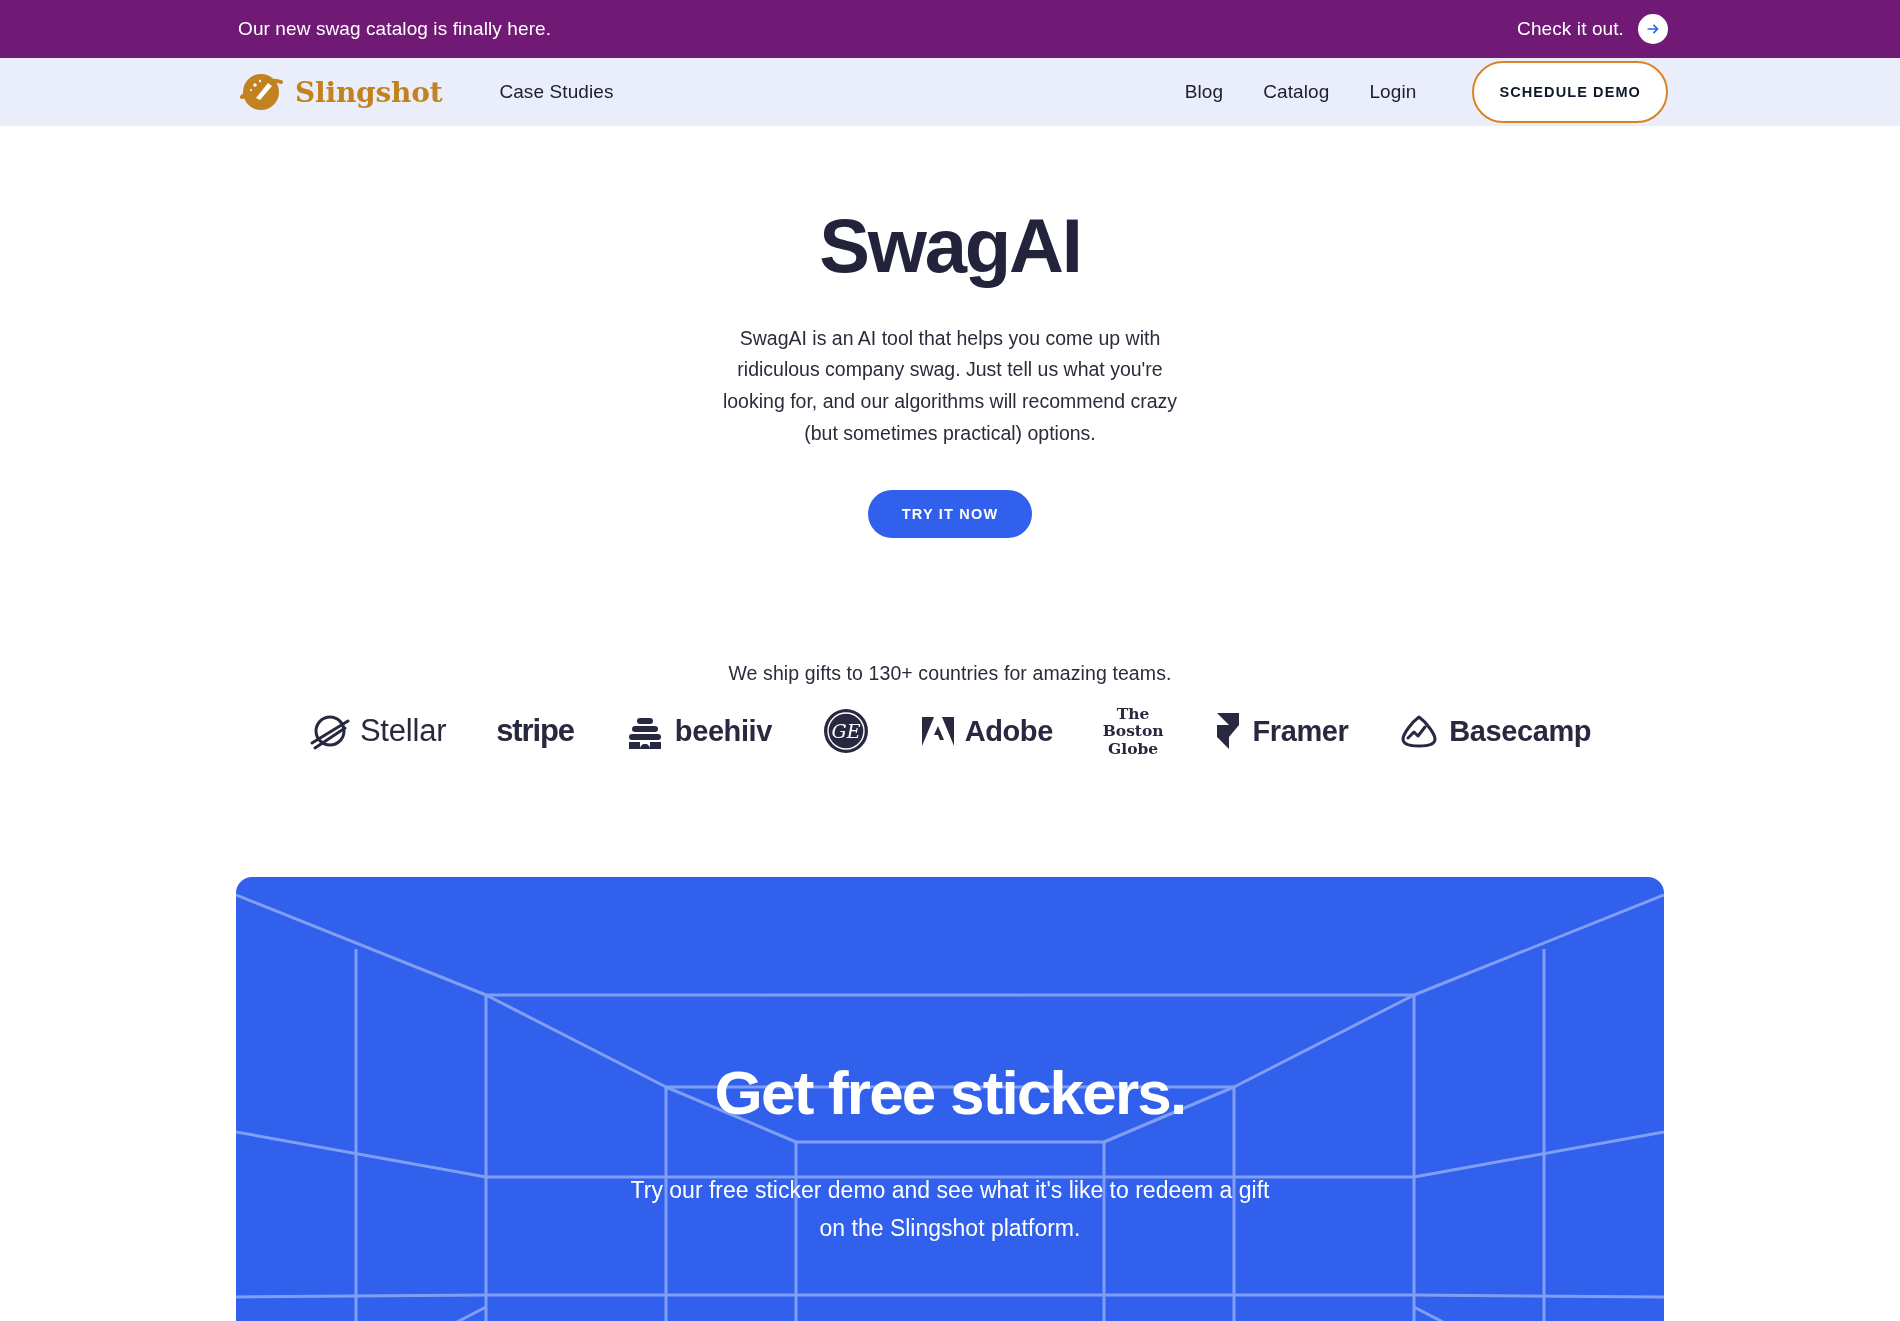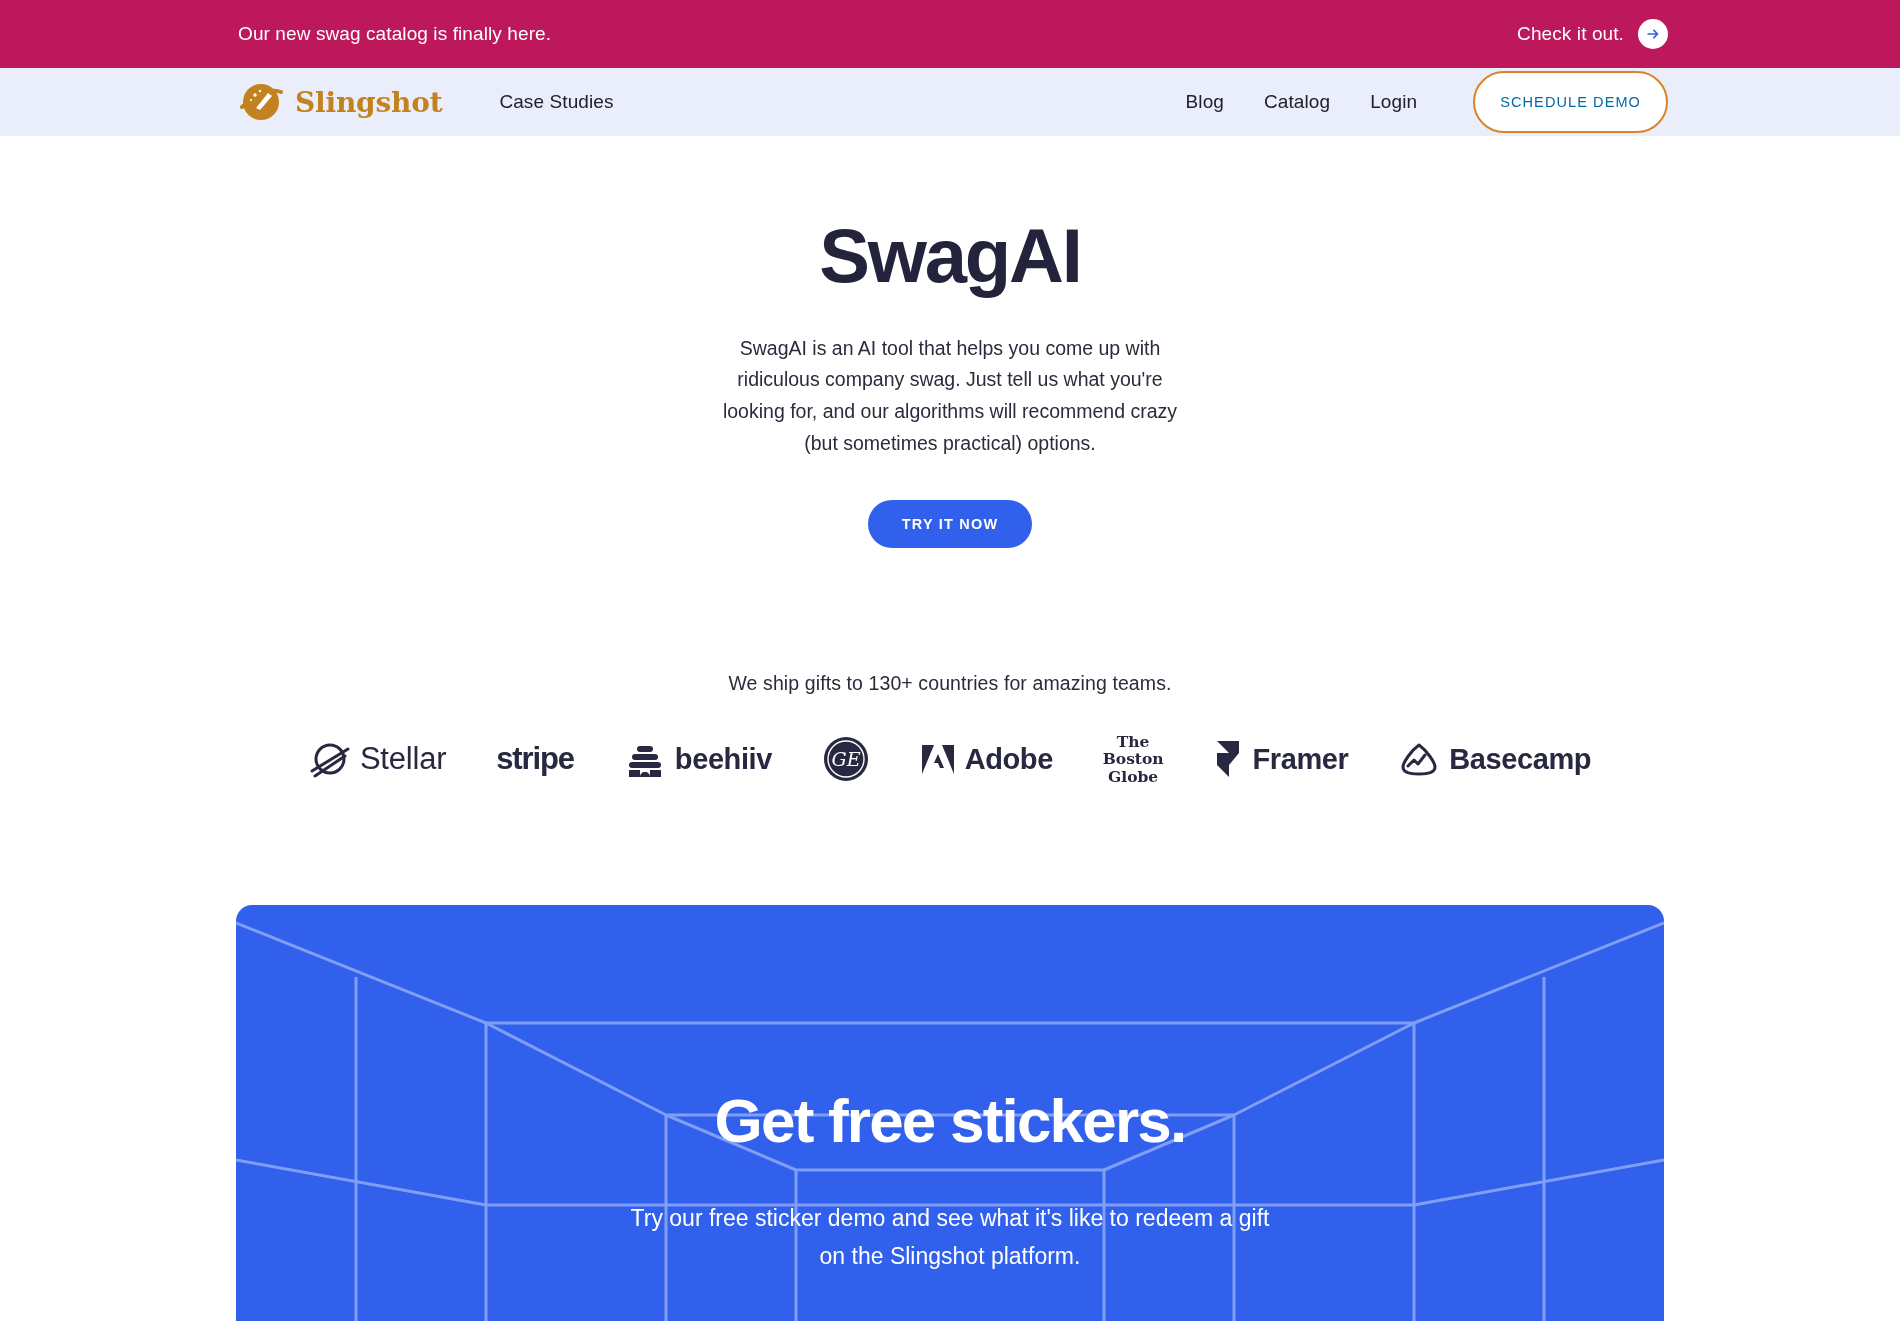--- a/index.html
+++ b/index.html
@@ -7,22 +7,22 @@
     width: 1900px;
     height: 1321px;
     overflow: hidden;
     background: #ffffff;
     font-family: "Liberation Sans", sans-serif;
     -webkit-font-smoothing: antialiased;
   }
 
   
   .announce {
-    height: 68px;
-    background: #be185d;
+    height: 58px;
+    background: #701a75;
     display: flex;
     align-items: center;
     justify-content: space-between;
     padding: 0 232px 0 238px;
     color: #ffffff;
   }
   .announce-text {
     font-size: 19px;
     letter-spacing: .1px;
     color: #ffffff;
@@ -80,25 +80,25 @@
   .spacer { flex: 1 1 auto; }
   .nav-right {
     display: flex;
     align-items: center;
     gap: 40px;
   }
   .btn-demo {
     margin-left: 16px;
     border: 2px solid #db8227;
     background: #ffffff;
-    color: #0369a1;
+    color: #0f172a;
     border-radius: 40px;
     padding: 21px 25px;
     font-size: 14.5px;
-    font-weight: 400;
+    font-weight: 700;
     letter-spacing: 1.1px;
     cursor: pointer;
     font-family: "Liberation Sans", sans-serif;
     white-space: nowrap;
   }
 
   
   .hero {
     padding-top: 80px;
     text-align: center;
@@ -133,21 +133,21 @@
   }
 
   
   .proof { margin-top: 124px; text-align: center; }
   .proof-caption {
     font-size: 19.5px;
     color: #2b2b3c;
     letter-spacing: .1px;
   }
   .logos {
-    margin-top: 38px;
+    margin-top: 20px;
     display: flex;
     align-items: center;
     justify-content: center;
     gap: 12px;
     padding: 0 290px;
   }
   .logo-item {
     display: flex;
     align-items: center;
     justify-content: center;

